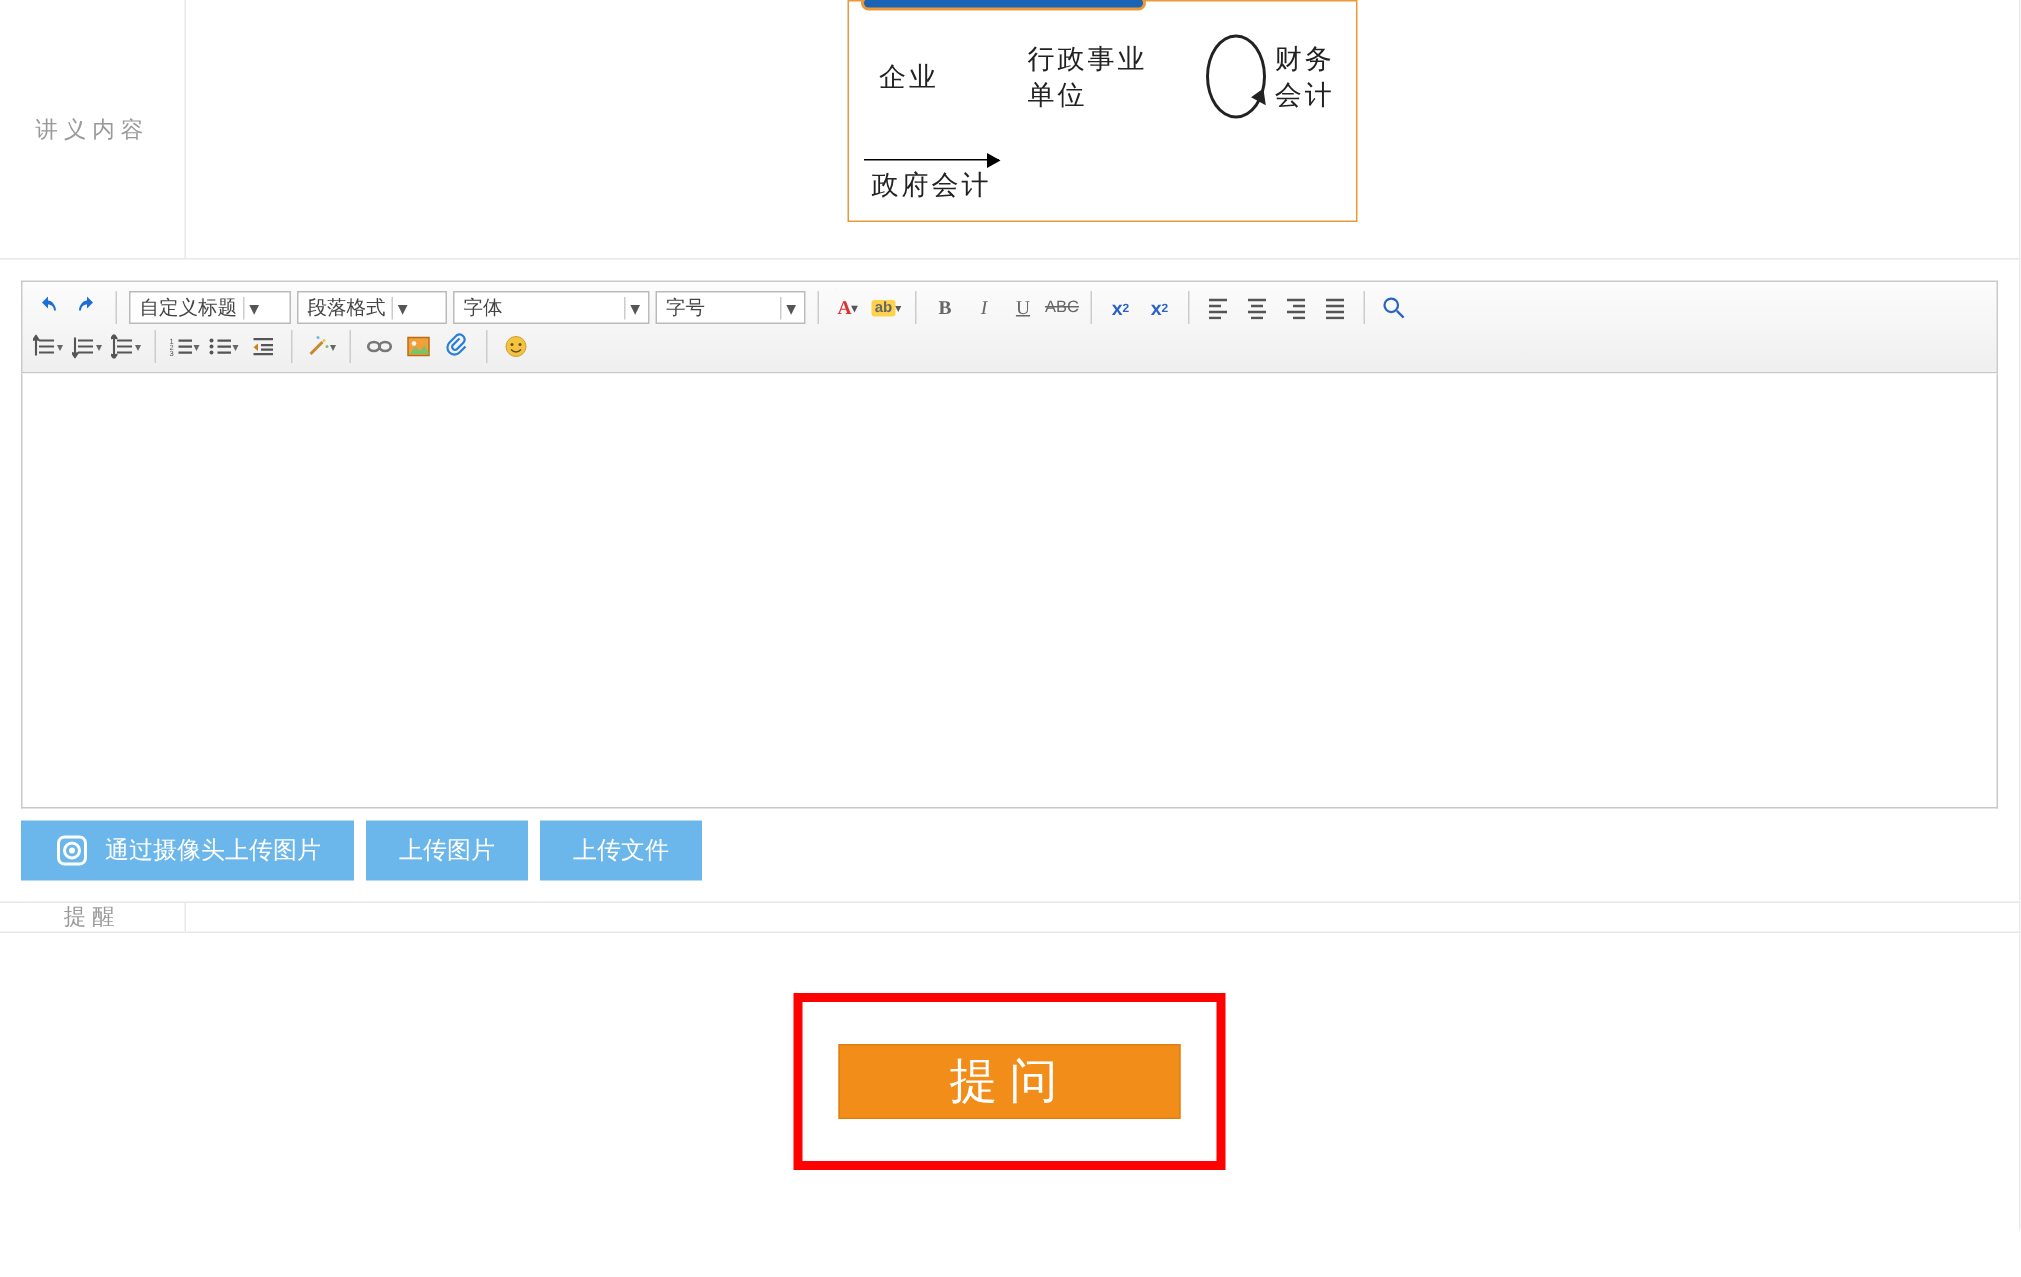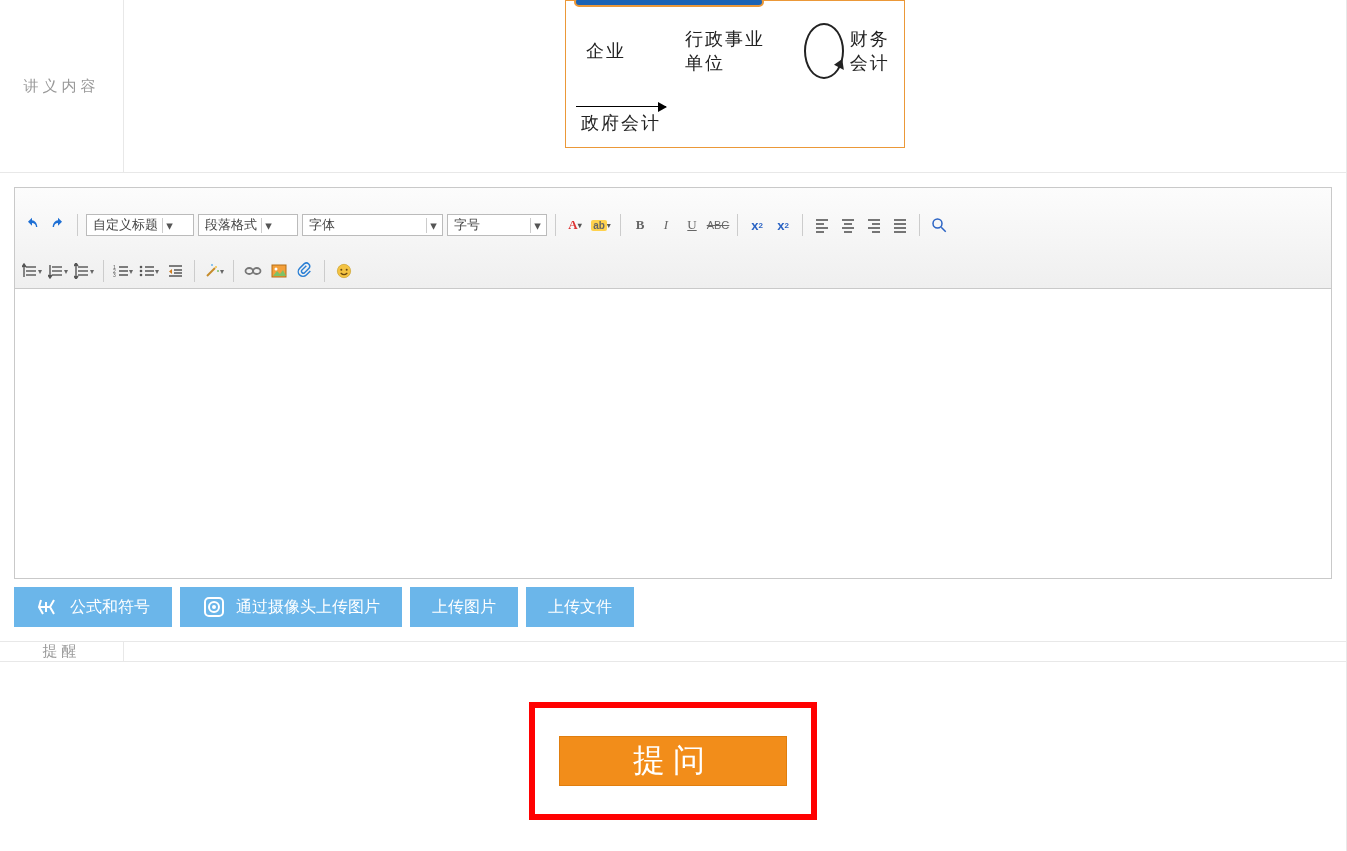--- a/index.html
+++ b/index.html
@@ -79,21 +79,21 @@
     transform: rotate(55deg);
   }
 
   
   .editor-outer { padding: 14px; }
   .toolbar {
     border:1px solid #c9c9c9;
     background: linear-gradient(#fcfcfc,#efefef);
     padding: 4px 6px;
   }
-  .tb-line { display:flex; align-items:center; flex-wrap:nowrap; gap:4px; padding:2px 0;margin-top:20px;}
+  .tb-line { display:flex; align-items:center; flex-wrap:nowrap; gap:4px; padding:2px 0;}
   .sep { width:1px; height:22px; background:#ccc; margin:0 4px;}
   .ticon {
     width:22px; height:22px; display:inline-flex; align-items:center; justify-content:center;
     cursor:pointer; border:1px solid transparent; border-radius:2px;
     font-size:13px;
   }
   .combo {
     height:22px; border:1px solid #bbb; background:#fff; display:inline-flex; align-items:center;
     padding:0 2px 0 6px; font-size:13px; color:#444; cursor:pointer;
   }
@@ -172,21 +172,21 @@
         </span>
         <span class="sep"></span>
         <span class="combo" style="width:108px">
             <span>自定义标题</span>
             <span class="dd">▾</span>
           </span>
         <span class="combo" style="width:100px">
             <span>段落格式</span>
             <span class="dd">▾</span>
           </span>
-        <span class="combo" style="width:141px;justify-content:center;">
+        <span class="combo" style="width:131px;justify-content:center;">
             <span>字体</span>
             <span class="dd" style="margin-left:auto">▾</span>
           </span>
         <span class="combo" style="width:100px;justify-content:center;align-items:center;">
             <span>字号</span>
             <span class="dd" style="margin-left:auto">▾</span>
           </span>
         <span class="sep"></span>
         <span class="ticon" style="font-family:serif;color:#d33;font-weight:bold;">A<span style="font-size:8px;color:#555">▾</span></span>
         <span class="ticon">
@@ -368,29 +368,20 @@
             </svg>
           </span>
       </div>
     </div>
 
     <div class="edit-area" contenteditable="true" style=""></div>
 
     <div class="upload-btns">
       <div class="ubtn">
         <span class="uicon">
-          <svg width="24" height="20" viewBox="0 0 24 20">
-              <path d="M5 3 L3 10 L7 17 M3 10 L14 10 M18 3 L14 10 L18 17" stroke="#fff" stroke-width="2" fill="none"></path>
-              <line x1="10" y1="5" x2="10" y2="15" stroke="#fff" stroke-width="2"></line>
-            </svg>
-        </span>
-        <span>公式和符号</span>
-      </div>
-      <div class="ubtn">
-        <span class="uicon">
           <svg width="24" height="24" viewBox="0 0 24 24">
               <rect x="3" y="3" width="18" height="18" rx="4" fill="none" stroke="#fff" stroke-width="2"></rect>
               <circle cx="12" cy="12" r="5" fill="none" stroke="#fff" stroke-width="2"></circle>
               <circle cx="12" cy="12" r="2" fill="#fff"></circle>
             </svg>
         </span>
         <span>通过摄像头上传图片</span>
       </div>
       <div class="ubtn">
         <span>上传图片</span>

